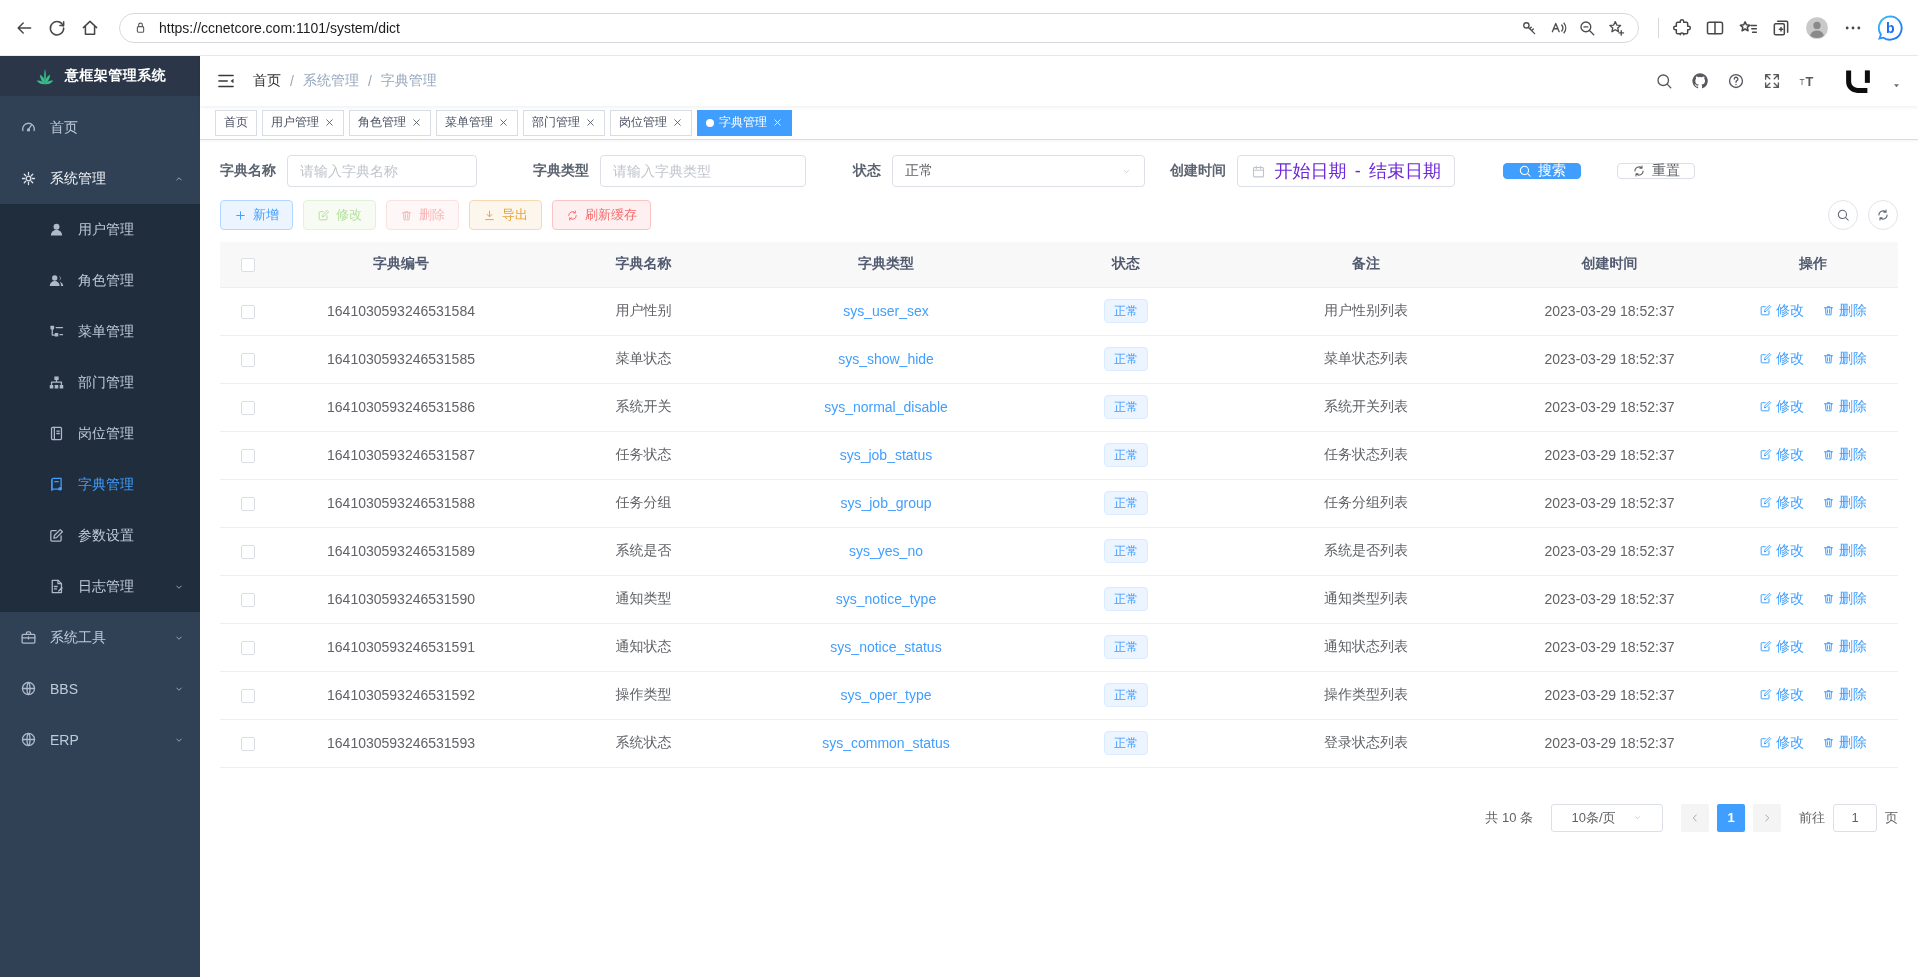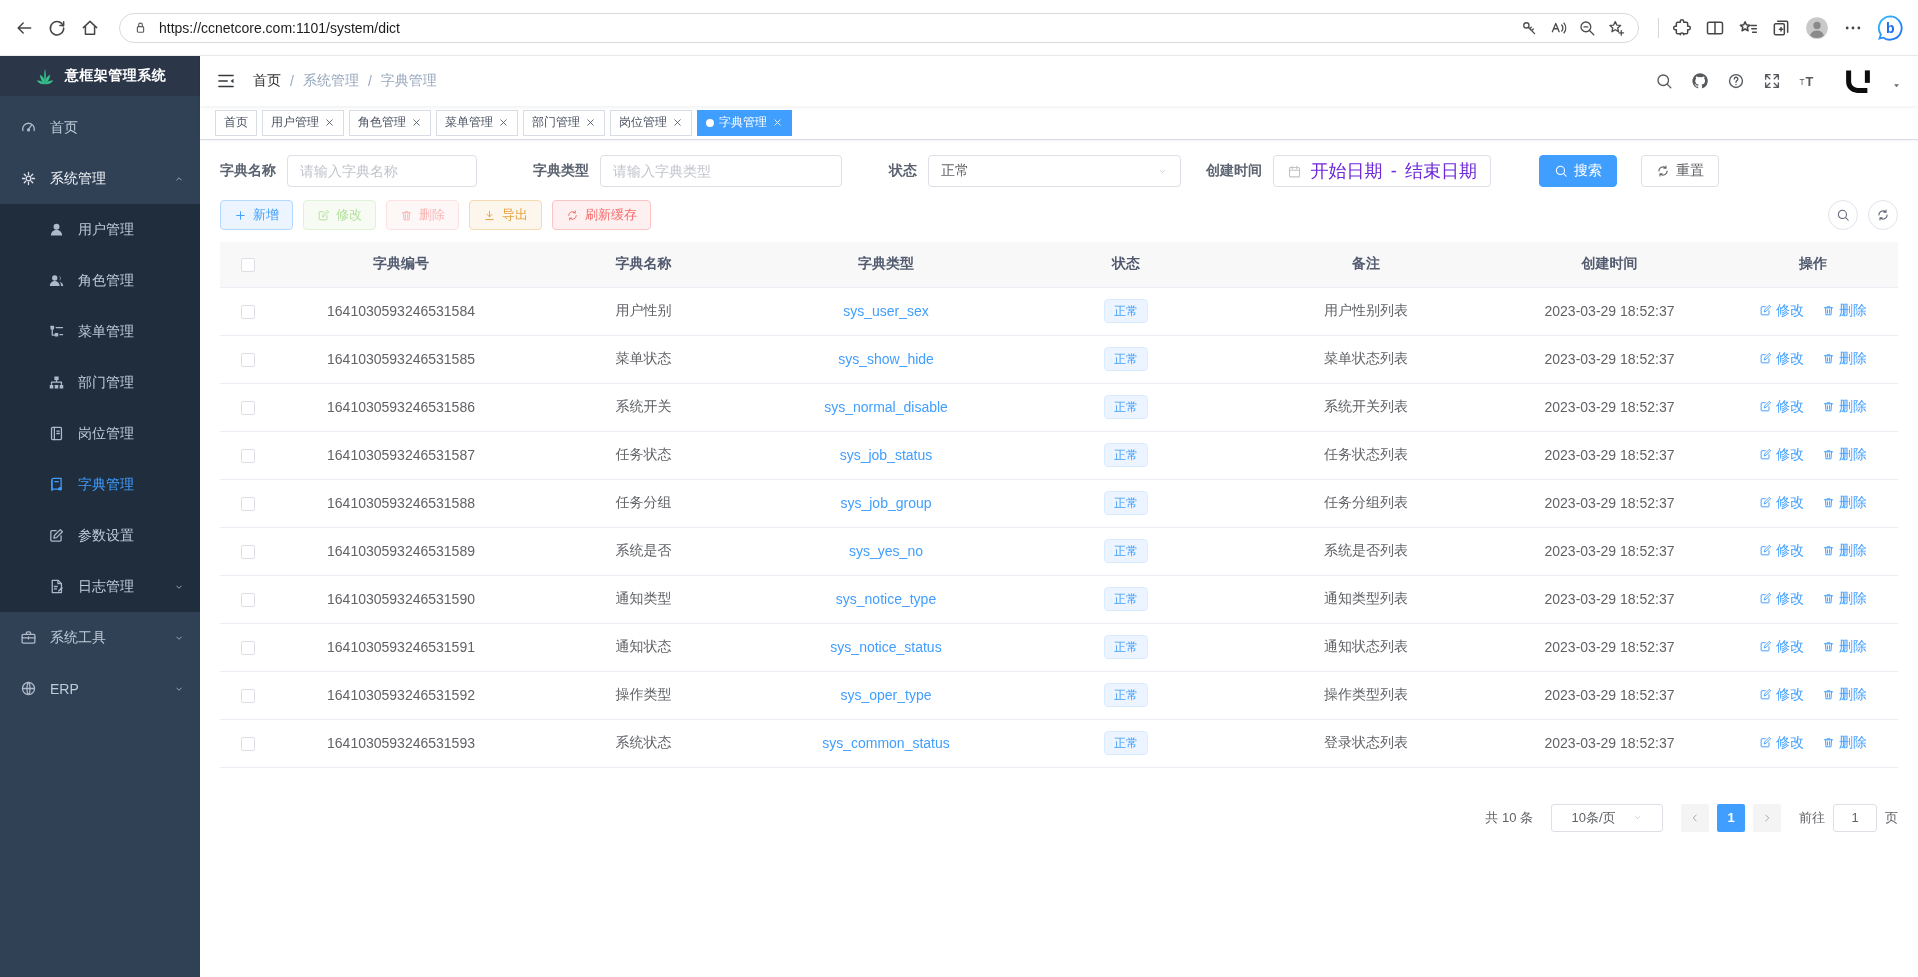--- a/index.html
+++ b/index.html
@@ -69,34 +69,34 @@
 
   
   .content{flex:1;padding:15px 20px;background:#fff}
   .filter-row{display:flex;align-items:center;height:32px;margin-bottom:13px}
   .fgroup{display:flex;align-items:center}
   .flabel{font-size:14px;font-weight:bold;color:#5b6370;margin-right:11px;white-space:nowrap}
   .inp{height:32px;border:1px solid #dcdfe6;border-radius:4px;padding:0 12px;font-size:14px;
        color:#606266;outline:none;background:#fff}
   .inp::placeholder{color:#c0c4cc}
   .g1{margin-right:56px}.g2{margin-right:47px}.g3{margin-right:25px}.g4{margin-right:48px}
-  .w190{width:190px}.w245{width:242px}
+  .w190{width:190px}.w245{width:206px}
   .sel{width:253px;height:32px;border:1px solid #dcdfe6;border-radius:4px;background:#fff;
        display:flex;align-items:center;justify-content:space-between;padding:0 12px;cursor:pointer}
   .sel-text{font-size:14px;color:#606266}
   .caret{width:11px;height:11px;color:#c0c4cc}
   .daterange{width:218px;height:32px;border:1px solid #dcdfe6;border-radius:4px;background:#fff;
              display:flex;align-items:center;justify-content:space-around;padding:0 9px;cursor:pointer}
   .cal{width:15px;height:15px;color:#c0c4cc}
   .ph{color:#6d28d9;font-size:18px;white-space:nowrap}
-  .btn{height:32px;border-radius:4px;font-size:14px;display:inline-flex;align-items:center;gap:6px;
+  .btn{height:16px;border-radius:4px;font-size:14px;display:inline-flex;align-items:center;gap:6px;
        padding:0 14px;cursor:pointer;border:1px solid #dcdfe6;background:#fff;color:#606266}
   .btn .bi{width:14px;height:14px}
   .btn.primary{background:#409eff;border-color:#409eff;color:#fff}
-  .btn.plain{margin-left:24px}
+  .btn.plain{margin-left:36px}
 
   .toolbar{display:flex;align-items:center;margin:2px 0 12px}
   .tbtn{height:30px;border-radius:4px;font-size:13px;display:inline-flex;align-items:center;gap:6px;
         padding:0 13px;margin-right:10px;cursor:pointer;border:1px solid}
   .tbtn .ti{width:13px;height:13px}
   .tbtn.blue{color:#409eff;background:#ecf5ff;border-color:#b3d8ff}
   .tbtn.green{color:#67c23a;background:#f0f9eb;border-color:#c2e7b0}
   .tbtn.red{color:#f56c6c;background:#fef0f0;border-color:#fbc4c4}
   .tbtn.orange{color:#e6a23c;background:#fdf6ec;border-color:#f5dab1}
   .tbtn.disabled{opacity:.5;cursor:not-allowed}
@@ -391,20 +391,34 @@
             </svg>
           </span>
           <span class="m-label">系统工具</span>
           <span class="m-arrow icon">
             <svg viewBox="0 0 24 24" fill="none" stroke="currentColor" stroke-width="1.8" stroke-linecap="round" stroke-linejoin="round">
               <path d="M7.5 10l4.5 4.5L16.5 10"></path>
             </svg>
           </span>
         </div>
 
+        <div class="menu-item">
+          <span class="m-icon icon">
+            <svg viewBox="0 0 24 24" fill="none" stroke="currentColor" stroke-width="1.8" stroke-linecap="round" stroke-linejoin="round">
+              <circle cx="12" cy="12" r="8.5"></circle>
+              <path d="M3.5 12h17M12 3.5c2.8 2.3 2.8 14.7 0 17-2.8-2.3-2.8-14.7 0-17z"></path>
+            </svg>
+          </span>
+          <span class="m-label">BBS</span>
+          <span class="m-arrow icon">
+            <svg viewBox="0 0 24 24" fill="none" stroke="currentColor" stroke-width="1.8" stroke-linecap="round" stroke-linejoin="round">
+              <path d="M7.5 10l4.5 4.5L16.5 10"></path>
+            </svg>
+          </span>
+        </div>
 
         <div class="menu-item">
           <span class="m-icon icon">
             <svg viewBox="0 0 24 24" fill="none" stroke="currentColor" stroke-width="1.8" stroke-linecap="round" stroke-linejoin="round">
               <circle cx="12" cy="12" r="8.5"></circle>
               <path d="M3.5 12h17M12 3.5c2.8 2.3 2.8 14.7 0 17-2.8-2.3-2.8-14.7 0-17z"></path>
             </svg>
           </span>
           <span class="m-label">ERP</span>
           <span class="m-arrow icon">

